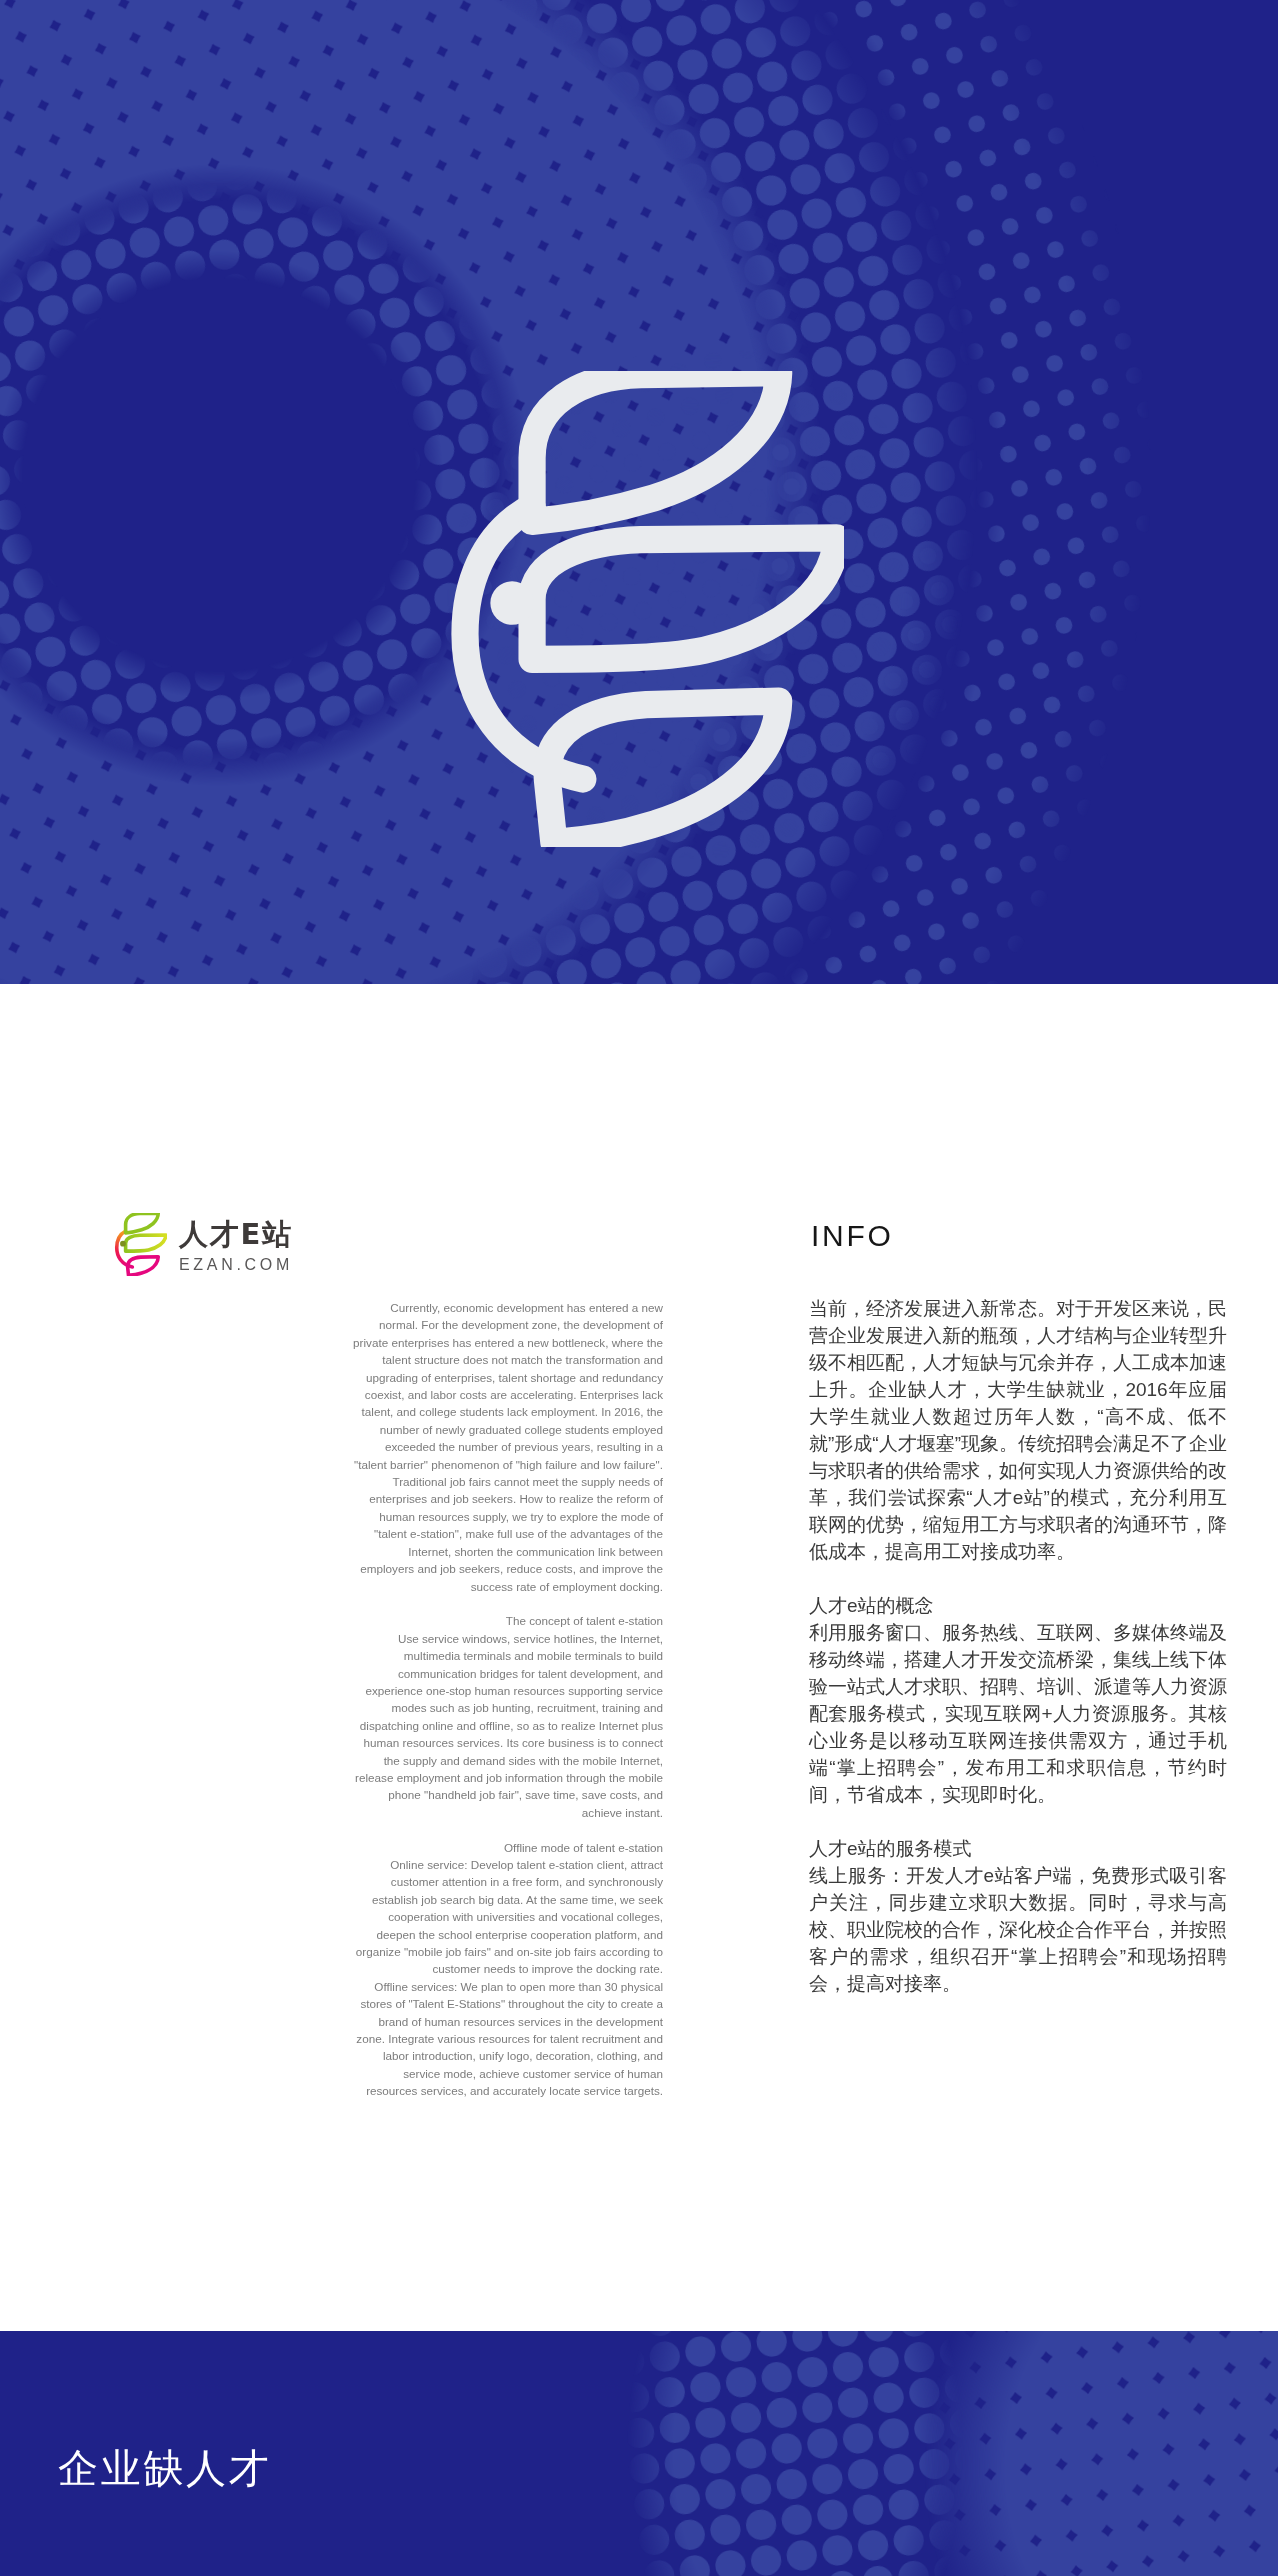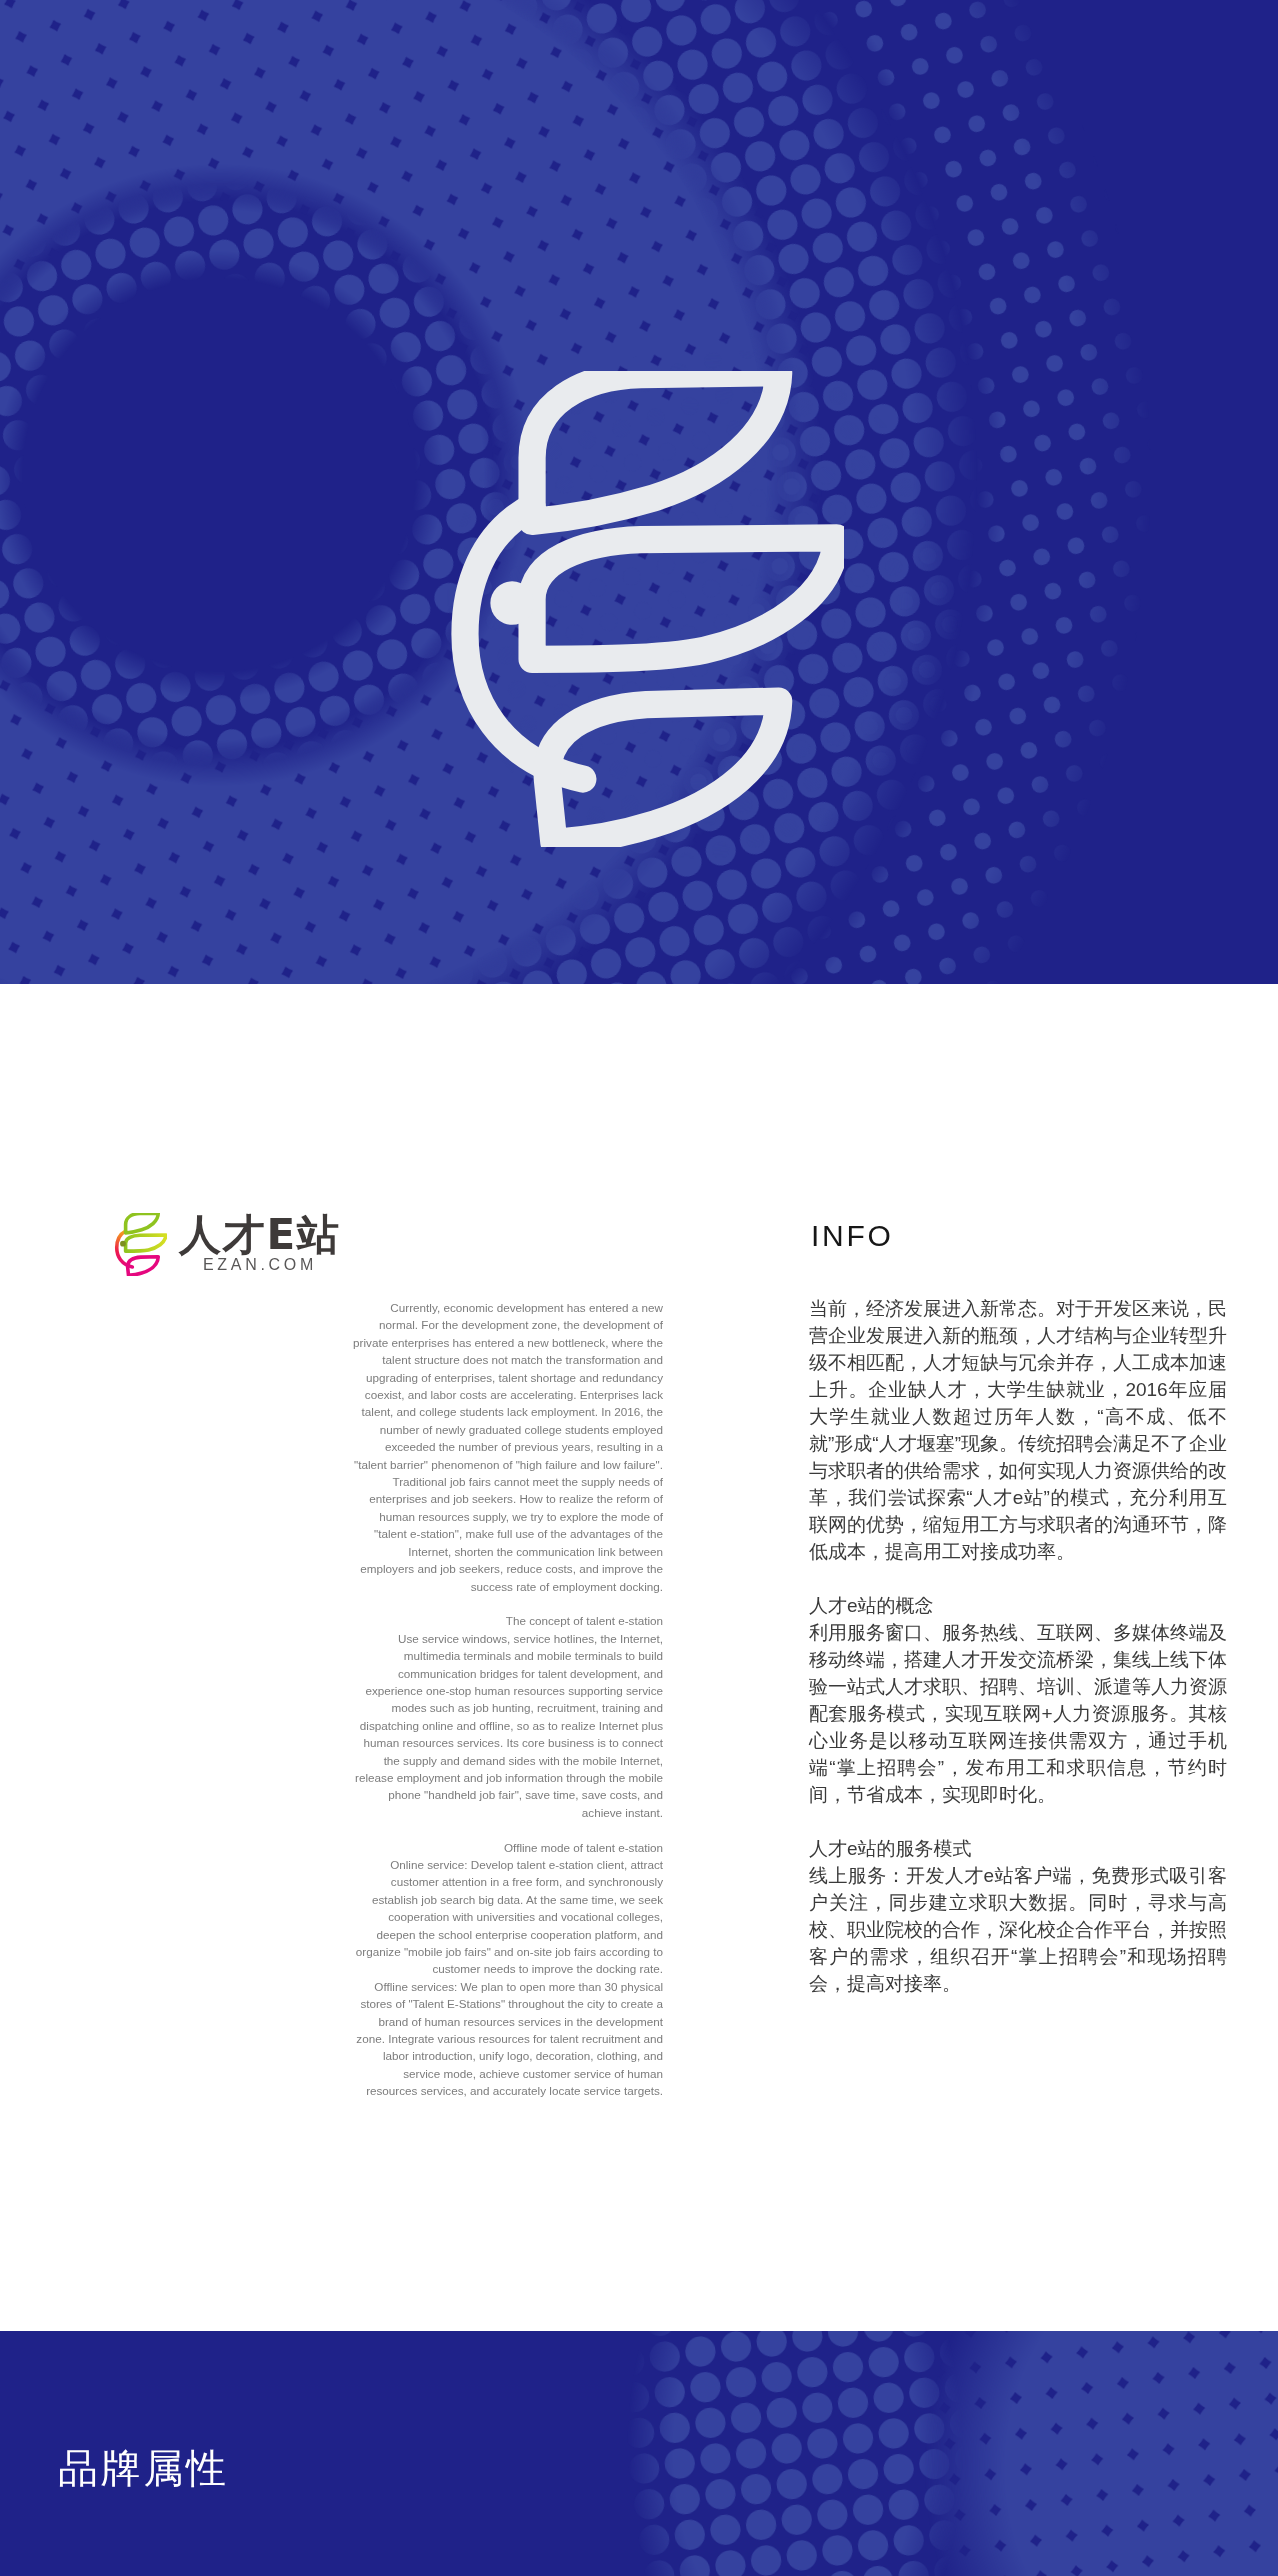--- a/index.html
+++ b/index.html
@@ -55,21 +55,21 @@
             mask-image:radial-gradient(ellipse 365px 393px at 1224px 137px, #000 0 60%, transparent 82%);
   }
 
   
   .logo-big { position:absolute; left:445px; top:371px; width:399px; height:476px; }
   .brand-block { position:absolute; left:114px; top:1213px; display:flex; align-items:flex-start; }
   .brand-mark { width:53px; height:63px; flex:0 0 auto; }
   .brand-text { margin-left:12px; margin-top:2.7px; }
   .brand-name {
     font-family:"DejaVu Sans", sans-serif;
-    font-size:42px; line-height:37px; font-weight:bold;
+    font-size:29px; line-height:37px; font-weight:bold;
     color:#3E3A39; letter-spacing:1.8px; white-space:nowrap;
   }
   .brand-domain {
     font-size:16px; color:#595757; letter-spacing:3.7px;
     text-align:center; margin-top:3.7px;
   }
 
   
   .col-en {
     position:absolute; left:352px; top:1299px; width:311px;
@@ -179,16 +179,16 @@
   </div>
 
   <div class="banner-bottom">
     <div class="ht ht-bot-a">
         <div class="grid md"></div>
       </div>
     <div class="ht ht-bot-b">
         <div class="grid lg"></div>
       </div>
   </div>
-  <div class="footer-title">品牌属性</div>
+  <div class="footer-title">企业缺人才</div>
 
 </div>
 
 
 </body></html>

